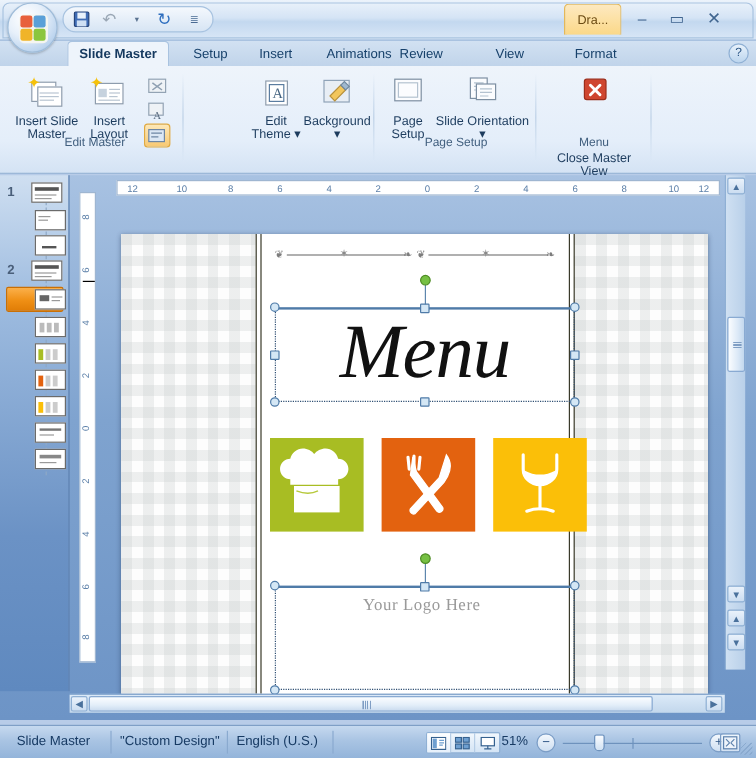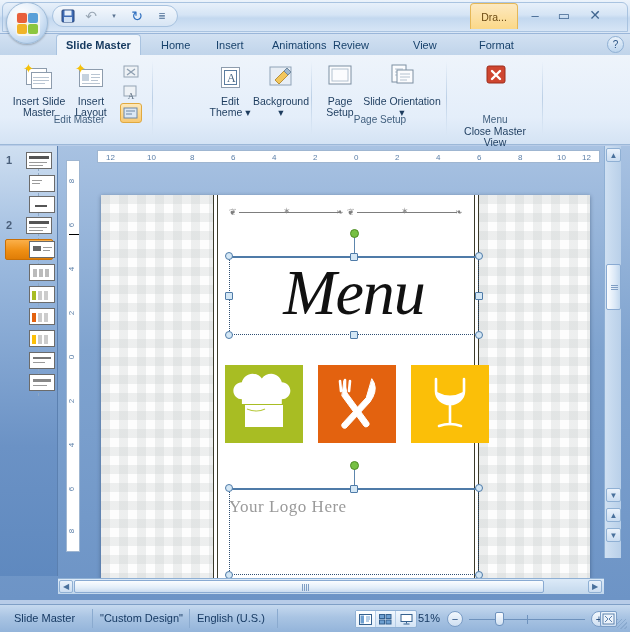--- a/index.html
+++ b/index.html
@@ -138,22 +138,22 @@
   .menu-word { position:absolute; left:128px; top:62px; width:250px; height:72px;
     font-family:"Liberation Serif", serif; font-style:italic; font-size:64px; color:#111;
     text-align:center; line-height:72px; letter-spacing:-1px; }
 
   .tile { position:absolute; top:170px; width:78px; height:78px; }
   .tile-chef { left:124px; background:#a8bd23; }
   .tile-cutlery { left:217px; background:#e3620f; }
   .tile-glass { left:310px; background:#fbbf08; }
 
   .logoline { position:absolute; left:128px; top:302px; width:245px;
-    font-family:"Liberation Serif", serif; font-size:17px; color:#9a9a9a;
-    letter-spacing:.5px; }
+    font-family:"Liberation Serif", serif; font-size:14px; color:#9a9a9a;
+    text-align:center; letter-spacing:.5px; }
 
   
   .selbox { position:absolute; border:1px solid #4f7ba8; }
   .seldotted { position:absolute; border:1px dotted #2f4f73; }
   .handle { position:absolute; width:8px; height:8px; background:#d4e7f5;
     border:1px solid #4f7ba8; border-radius:50%; cursor:pointer; }
   .handle.sq { border-radius:1px; }
   .rot-stem { position:absolute; width:1px; background:#5d86ad; }
   .rot-dot { position:absolute; width:9px; height:9px; border-radius:50%;
     background:#76c043; border:1px solid #4e8c24; cursor:pointer; }
@@ -241,21 +241,21 @@
 
     <div class="ctx-tab">Dra...</div>
 
     <div class="win-ctrl wc-min">–</div>
     <div class="win-ctrl wc-max">▭</div>
     <div class="win-ctrl wc-close">✕</div>
   </div>
 
   <div class="tabrow">
     <div class="tab active" style="left:56px;">Slide Master</div>
-    <div class="tab" style="left:152px;">Home</div>
+    <div class="tab" style="left:152px;">Setup</div>
     <div class="tab" style="left:207px;">Insert</div>
     <div class="tab" style="left:263px;">Animations</div>
     <div class="tab" style="left:324px;">Review</div>
     <div class="tab" style="left:404px;">View</div>
     <div class="tab" style="left:470px;">Format</div>
     <div class="help-btn">?</div>
   </div>
 
   <div class="ribbon">
 

